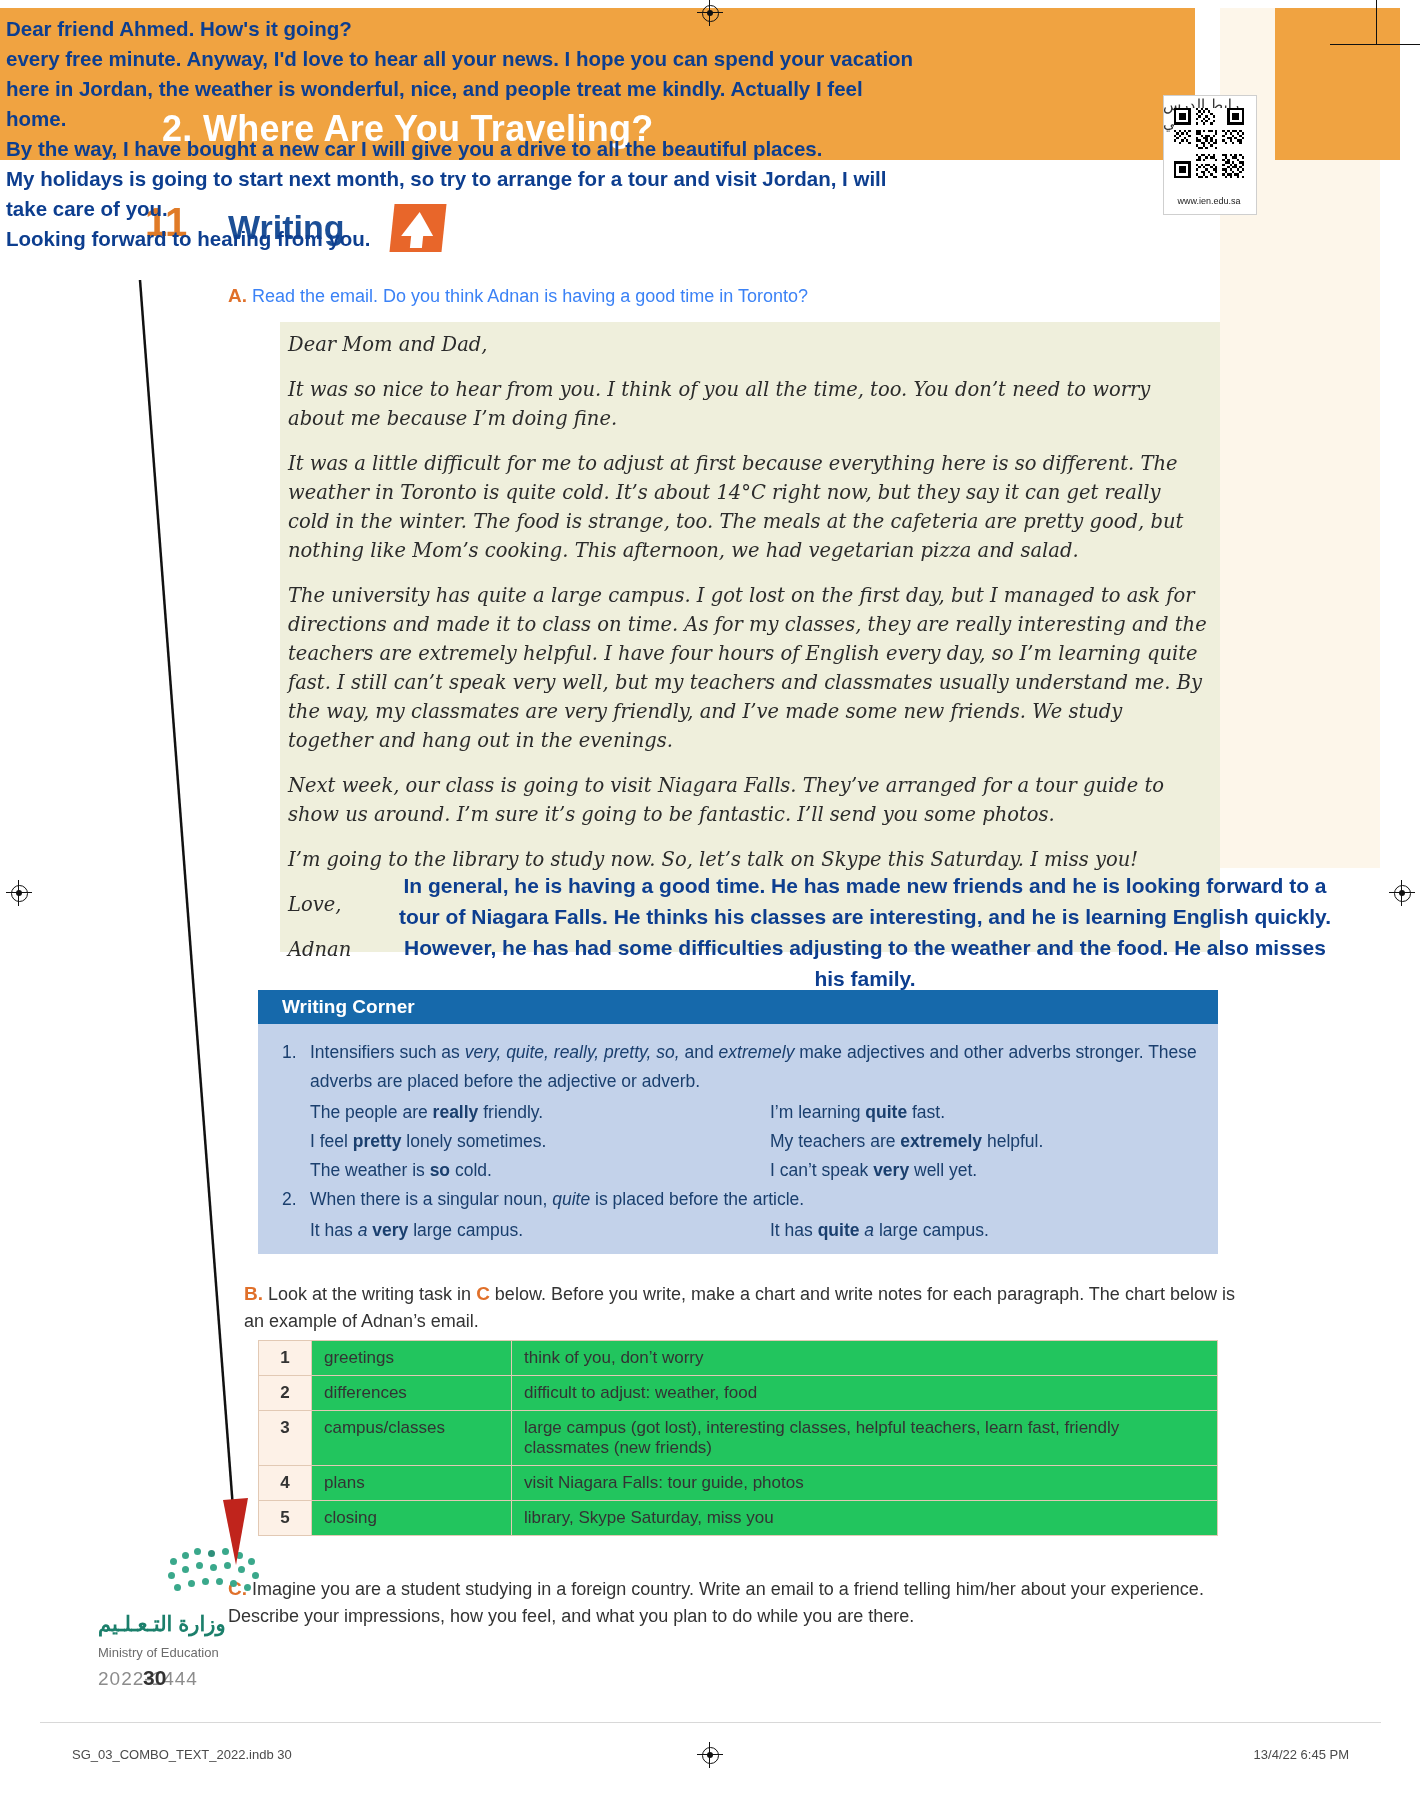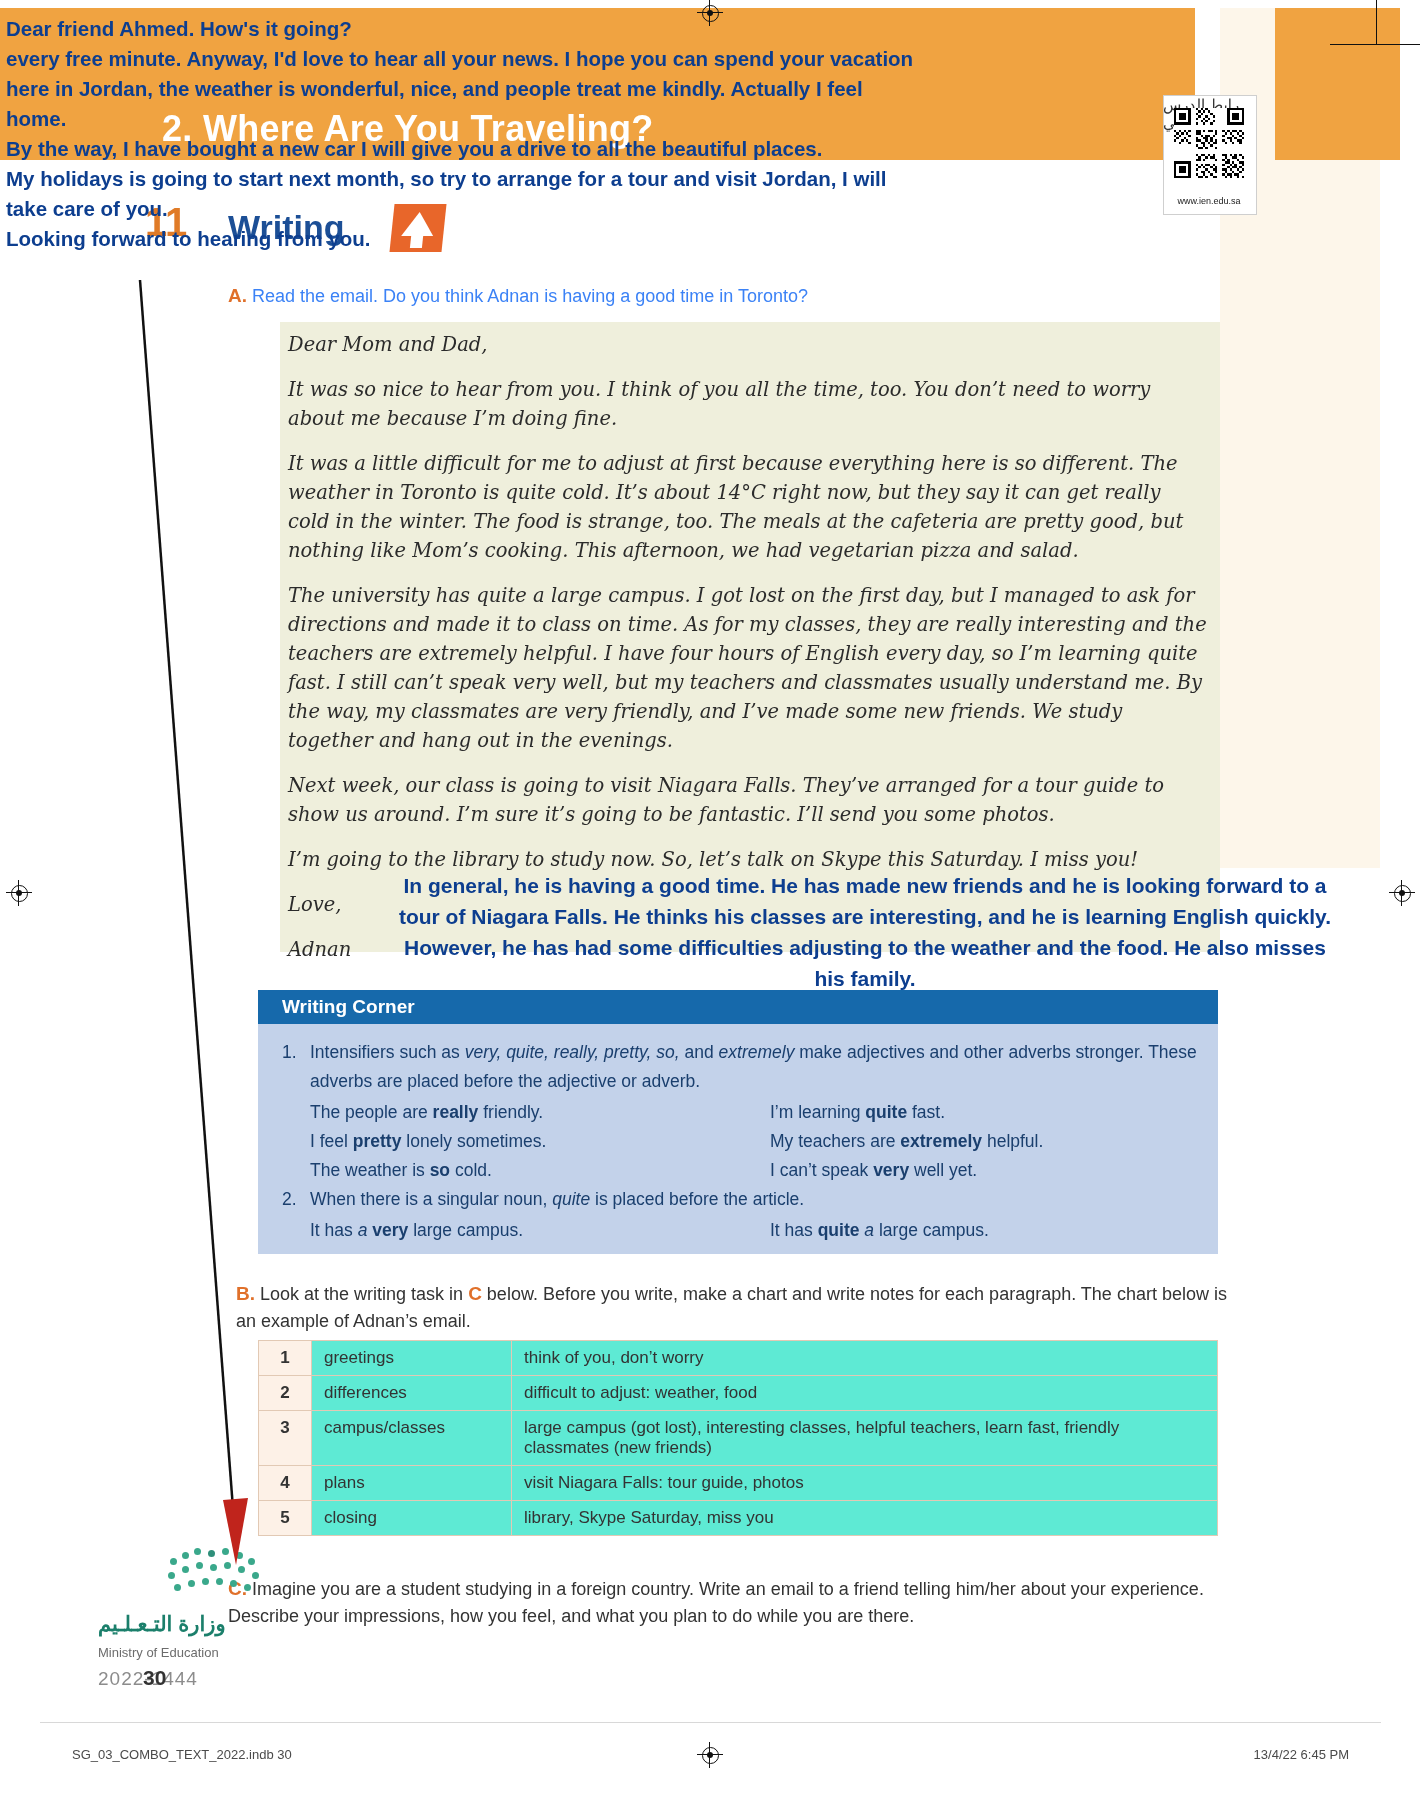--- a/index.html
+++ b/index.html
@@ -117,30 +117,30 @@
   .wc-num{width:28px;color:#1a3f6e;}
   .wc-text{flex:1;}
   .wc-ex{display:flex;}
   .wc-ex .c1{width:460px;}
   .wc-ex .c2{flex:1;}
   em{font-style:italic;}
   b{font-weight:bold;}
 
   
   .ex-b{
-    position:absolute;left:236px;top:1280px;width:1010px;font-size:18px;color:#333;line-height:27px;
+    position:absolute;left:244px;top:1280px;width:1010px;font-size:18px;color:#333;line-height:27px;
   }
 
   
   .notes-table{
     position:absolute;left:258px;top:1340px;width:960px;border-collapse:collapse;
     font-size:17px;color:#333;
   }
   .notes-table td{
-    border:1px solid #e2c9b4;padding:7px 12px;background:#5eead4;vertical-align:top;
+    border:1px solid #e2c9b4;padding:7px 12px;background:#22c55e;vertical-align:top;
   }
   .notes-table td.num{width:28px;text-align:center;font-weight:bold;background:#fdf1e7;}
   .notes-table td.topic{width:175px;}
 
   
   .ex-c{
     position:absolute;left:228px;top:1575px;width:1000px;font-size:18px;color:#333;line-height:27px;
   }
 
   

